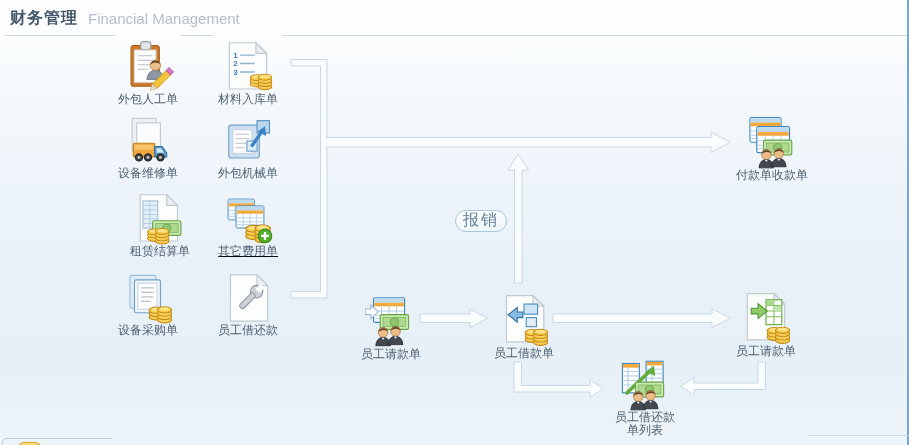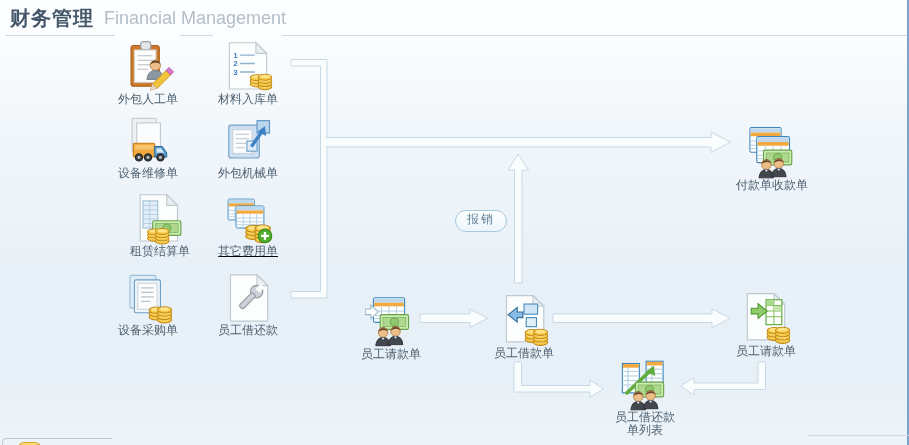--- a/index.html
+++ b/index.html
@@ -1,29 +1,29 @@
 <!DOCTYPE html>
 <html><head>
 <meta charset="utf-8">
 <style>
   html,body{margin:0;padding:0;}
   body{width:909px;height:445px;overflow:hidden;font-family:"Liberation Sans","DejaVu Sans",sans-serif;}
   #canvas{position:relative;width:909px;height:445px;overflow:hidden;
     background:linear-gradient(180deg,#fdfeff 0px,#fbfdfe 40px,#f2f7fb 120px,#e9f1f8 260px,#e7f0f7 370px,#edf4f9 445px);}
   .hdr{position:absolute;left:10px;top:6px;height:24px;display:flex;align-items:center;}
-  .hdr .cn{font-size:20px;font-weight:bold;color:#43566a;letter-spacing:1px;text-align:center;}
-  .hdr .en{font-size:18px;color:#b4bec8;margin-left:10px;}
+  .hdr .cn{font-size:16px;font-weight:bold;color:#43566a;letter-spacing:1px;text-align:center;}
+  .hdr .en{font-size:15px;color:#b4bec8;margin-left:10px;}
   .sep{position:absolute;top:35px;height:1px;background:#cfd8de;}
   .cell{position:absolute;width:96px;text-align:center;}
   .cell .ic{width:52px;height:52px;margin:0 auto;display:block;}
   .cell .lbl{font-size:12px;color:#4d5f6e;margin-top:0px;line-height:13px;}
   #pipes{position:absolute;left:0;top:0;}
   .pill{position:absolute;left:455px;top:210px;width:52px;height:22px;border:1px solid #a7c8dd;
-    border-radius:12px;background:linear-gradient(#feffff,#ecf5fb);display:flex;align-items:flex-start;justify-content:center;
-    font-size:12px;color:#5e7f95;box-sizing:border-box;letter-spacing:2px;}
+    border-radius:12px;background:linear-gradient(#feffff,#ecf5fb);display:flex;align-items:flex-end;justify-content:center;
+    font-size:16px;color:#5e7f95;box-sizing:border-box;letter-spacing:2px;}
   .rightline{position:absolute;right:0;top:0;width:2px;height:445px;background:#78a6ce;}
   .botleft{position:absolute;left:2px;top:438px;width:109px;height:8px;border-top:1px solid #b7cbd8;border-left:1px solid #b7cbd8;border-top-left-radius:5px;}
   .sun{position:absolute;left:18px;top:442px;width:21px;height:5px;border-radius:10px 10px 0 0;background:linear-gradient(#ffe18a,#f2bc2e);border:1px solid #d9a32a;border-bottom:none;}
   .botright{position:absolute;left:808px;top:435px;width:101px;height:1px;background:#ccdbe6;}
 </style>
 </head>
 <body>
 
 <div id="canvas">
 
@@ -193,21 +193,21 @@
       <use href="#docfold" transform="translate(9,4)"></use>
       <g transform="rotate(45 27 25)">
         <circle cx="27" cy="17" r="5.5" fill="#ccd2d7" stroke="#959ca3"></circle>
         <rect x="24.6" y="9.5" width="4.8" height="6.5" fill="#fcfdfd"></rect>
         <rect x="24.6" y="20" width="4.8" height="17" rx="2.2" fill="#ccd2d7" stroke="#959ca3"></rect>
       </g>
     </svg>
     <div class="lbl">员工借还款</div>
   </div>
 
-  <div class="cell" style="left:724px;top:127px;">
+  <div class="cell" style="left:724px;top:117px;">
     <svg class="ic" viewBox="2 2 46 46">
       <g transform="translate(5,2) scale(0.95)">
           <use href="#tablewin"></use>
         </g>
       <g transform="translate(11,10)">
           <use href="#tablewin"></use>
         </g>
       <use href="#money" transform="translate(17,22)"></use>
       <use href="#people" transform="translate(13,29)"></use>
     </svg>

